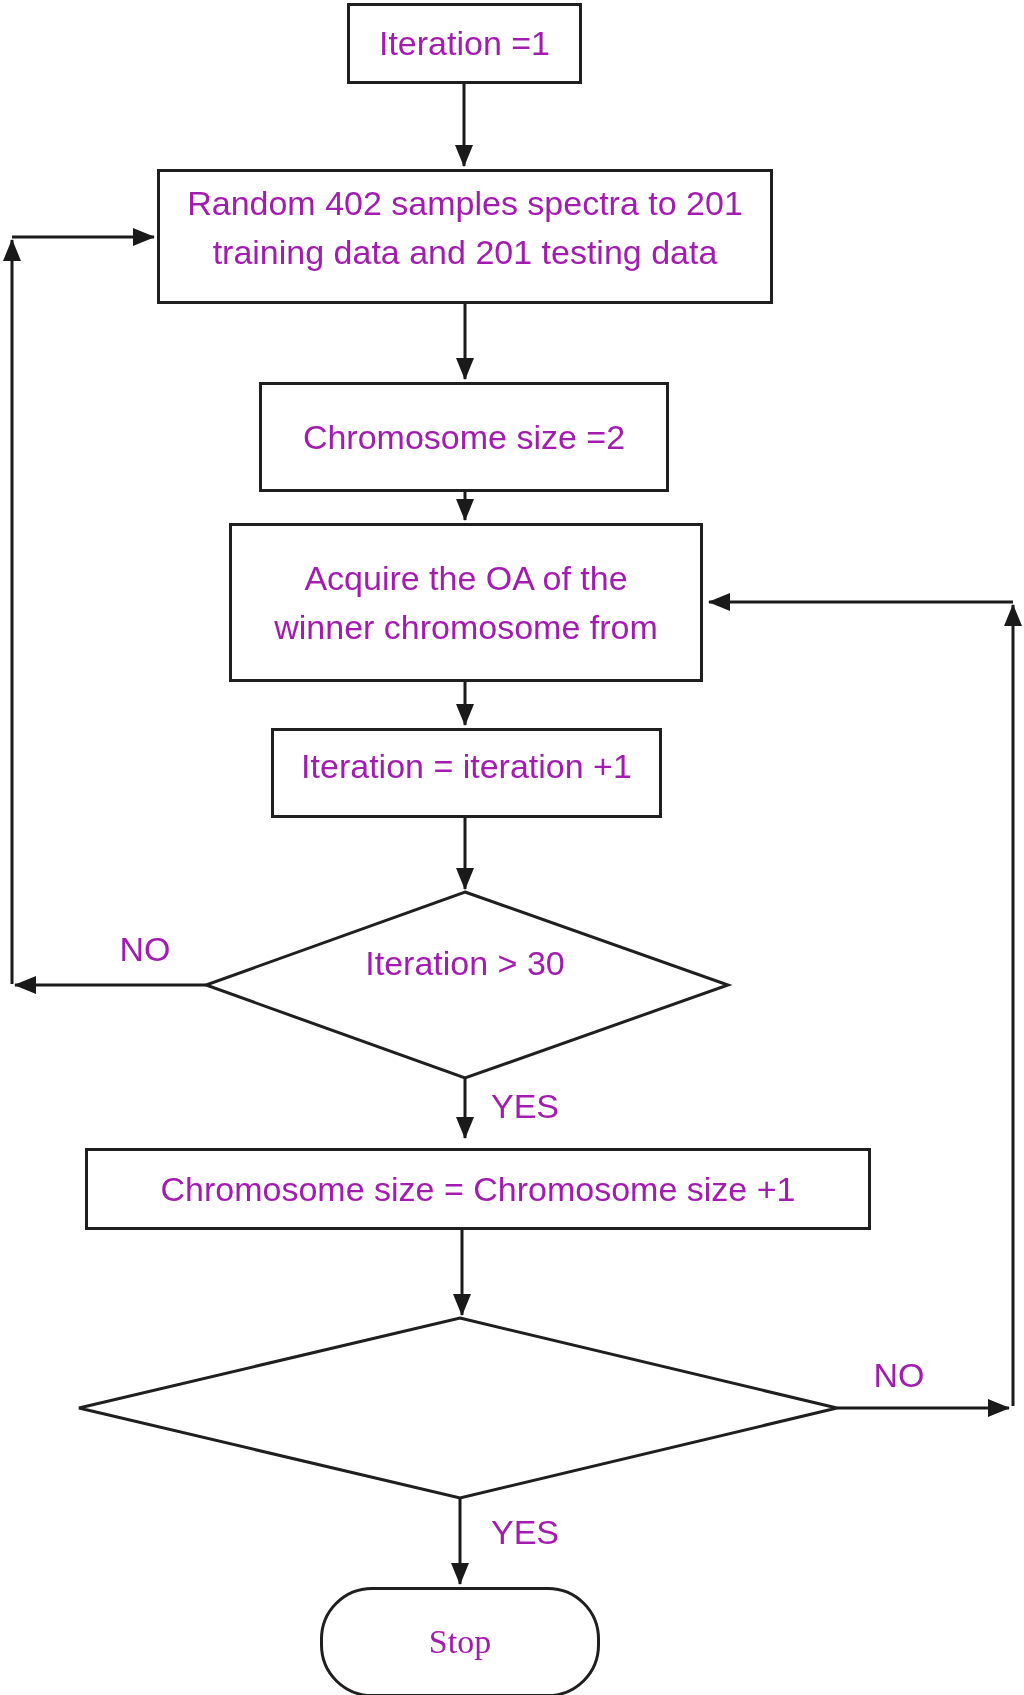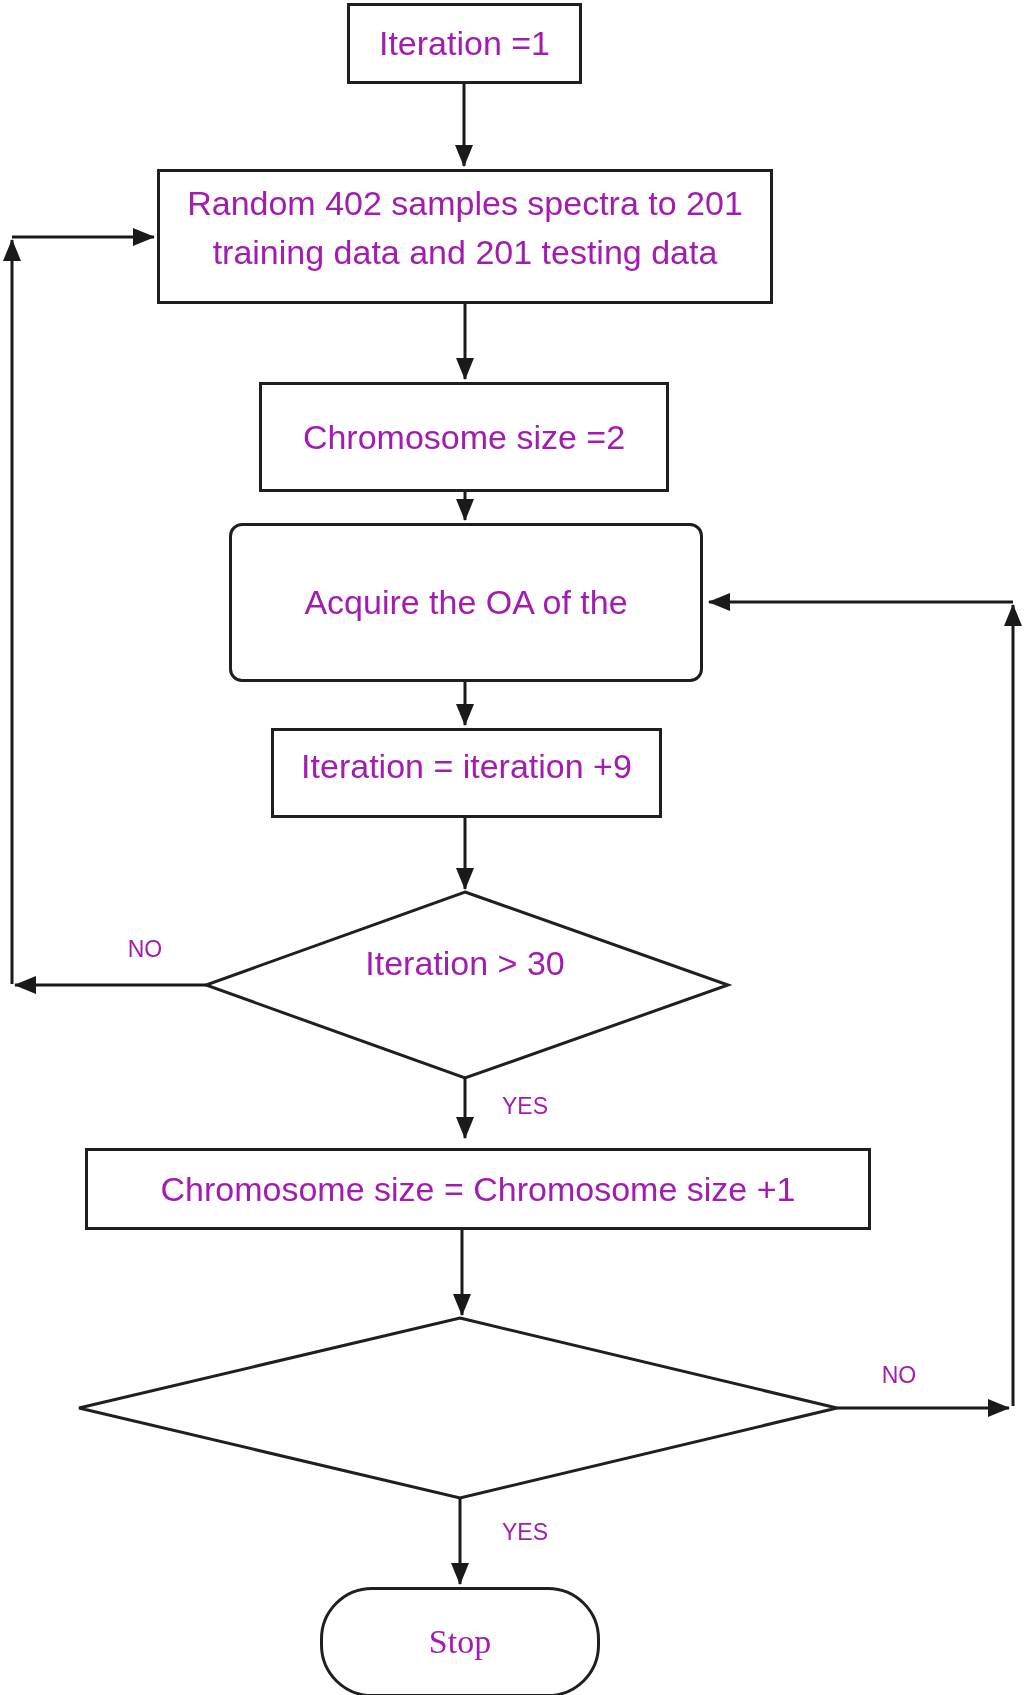--- a/index.html
+++ b/index.html
@@ -28,38 +28,38 @@
     align-items: center;
     justify-content: center;
     text-align: center;
     font-size: 34px;
     line-height: 1.42;
     z-index: 2;
   }
   .node-iteration-init   { left: 347px; top: 3px;    width: 235px; height: 81px; }
   .node-random-split     { left: 157px; top: 169px;  width: 616px; height: 135px; padding-bottom: 18px; }
   .node-chromosome-init  { left: 259px; top: 382px;  width: 410px; height: 110px; }
-  .node-acquire-oa       { left: 229px; top: 523px;  width: 474px; height: 159px; border-radius: 13px; }
+  .node-acquire-oa       { left: 229px; top: 523px;  width: 474px; height: 159px; }
   .node-iteration-incr   { left: 271px; top: 728px;  width: 391px; height: 90px; padding-bottom: 14px; }
   .node-chromosome-incr  { left: 85px;  top: 1148px; width: 786px; height: 82px; }
   .node-stop             { left: 320px; top: 1587px; width: 280px; height: 110px; border-radius: 52px; font-family: Liberation Serif, serif; }
   .diamond-label {
     position: absolute;
     transform: translate(-50%, -50%);
     white-space: nowrap;
     font-size: 34px;
     z-index: 2;
   }
   .diamond-label-iteration  { left: 465px; top: 963px; }
   .diamond-label-chromosome { left: 458px; top: 1396px; }
   .edge-label {
     position: absolute;
     transform: translate(-50%, -50%);
     white-space: nowrap;
-    font-size: 23px;
+    font-size: 34px;
     z-index: 2;
   }
   .edge-label-no-iteration   { left: 145px; top: 949px; }
   .edge-label-yes-iteration  { left: 525px; top: 1106px; }
   .edge-label-no-chromosome  { left: 899px; top: 1375px; }
   .edge-label-yes-chromosome { left: 525px; top: 1532px; }
 </style>
 </head>
 <body>
 
@@ -101,24 +101,25 @@
     <span>Random 402 samples spectra to 201</span>
     <span>training data and 201 testing data</span>
   </div>
 
   <div class="node node-chromosome-init">
     <span>Chromosome size =2</span>
   </div>
 
   <div class="node node-acquire-oa">
     <span>Acquire the OA of the</span>
+    <span>winner chromosome from</span>
   </div>
 
   <div class="node node-iteration-incr">
-    <span>Iteration = iteration +9</span>
+    <span>Iteration = iteration +1</span>
   </div>
 
   <div class="node node-chromosome-incr">
     <span>Chromosome size = Chromosome size +1</span>
   </div>
 
   <div class="node node-stop">
     <span>Stop</span>
   </div>
 

